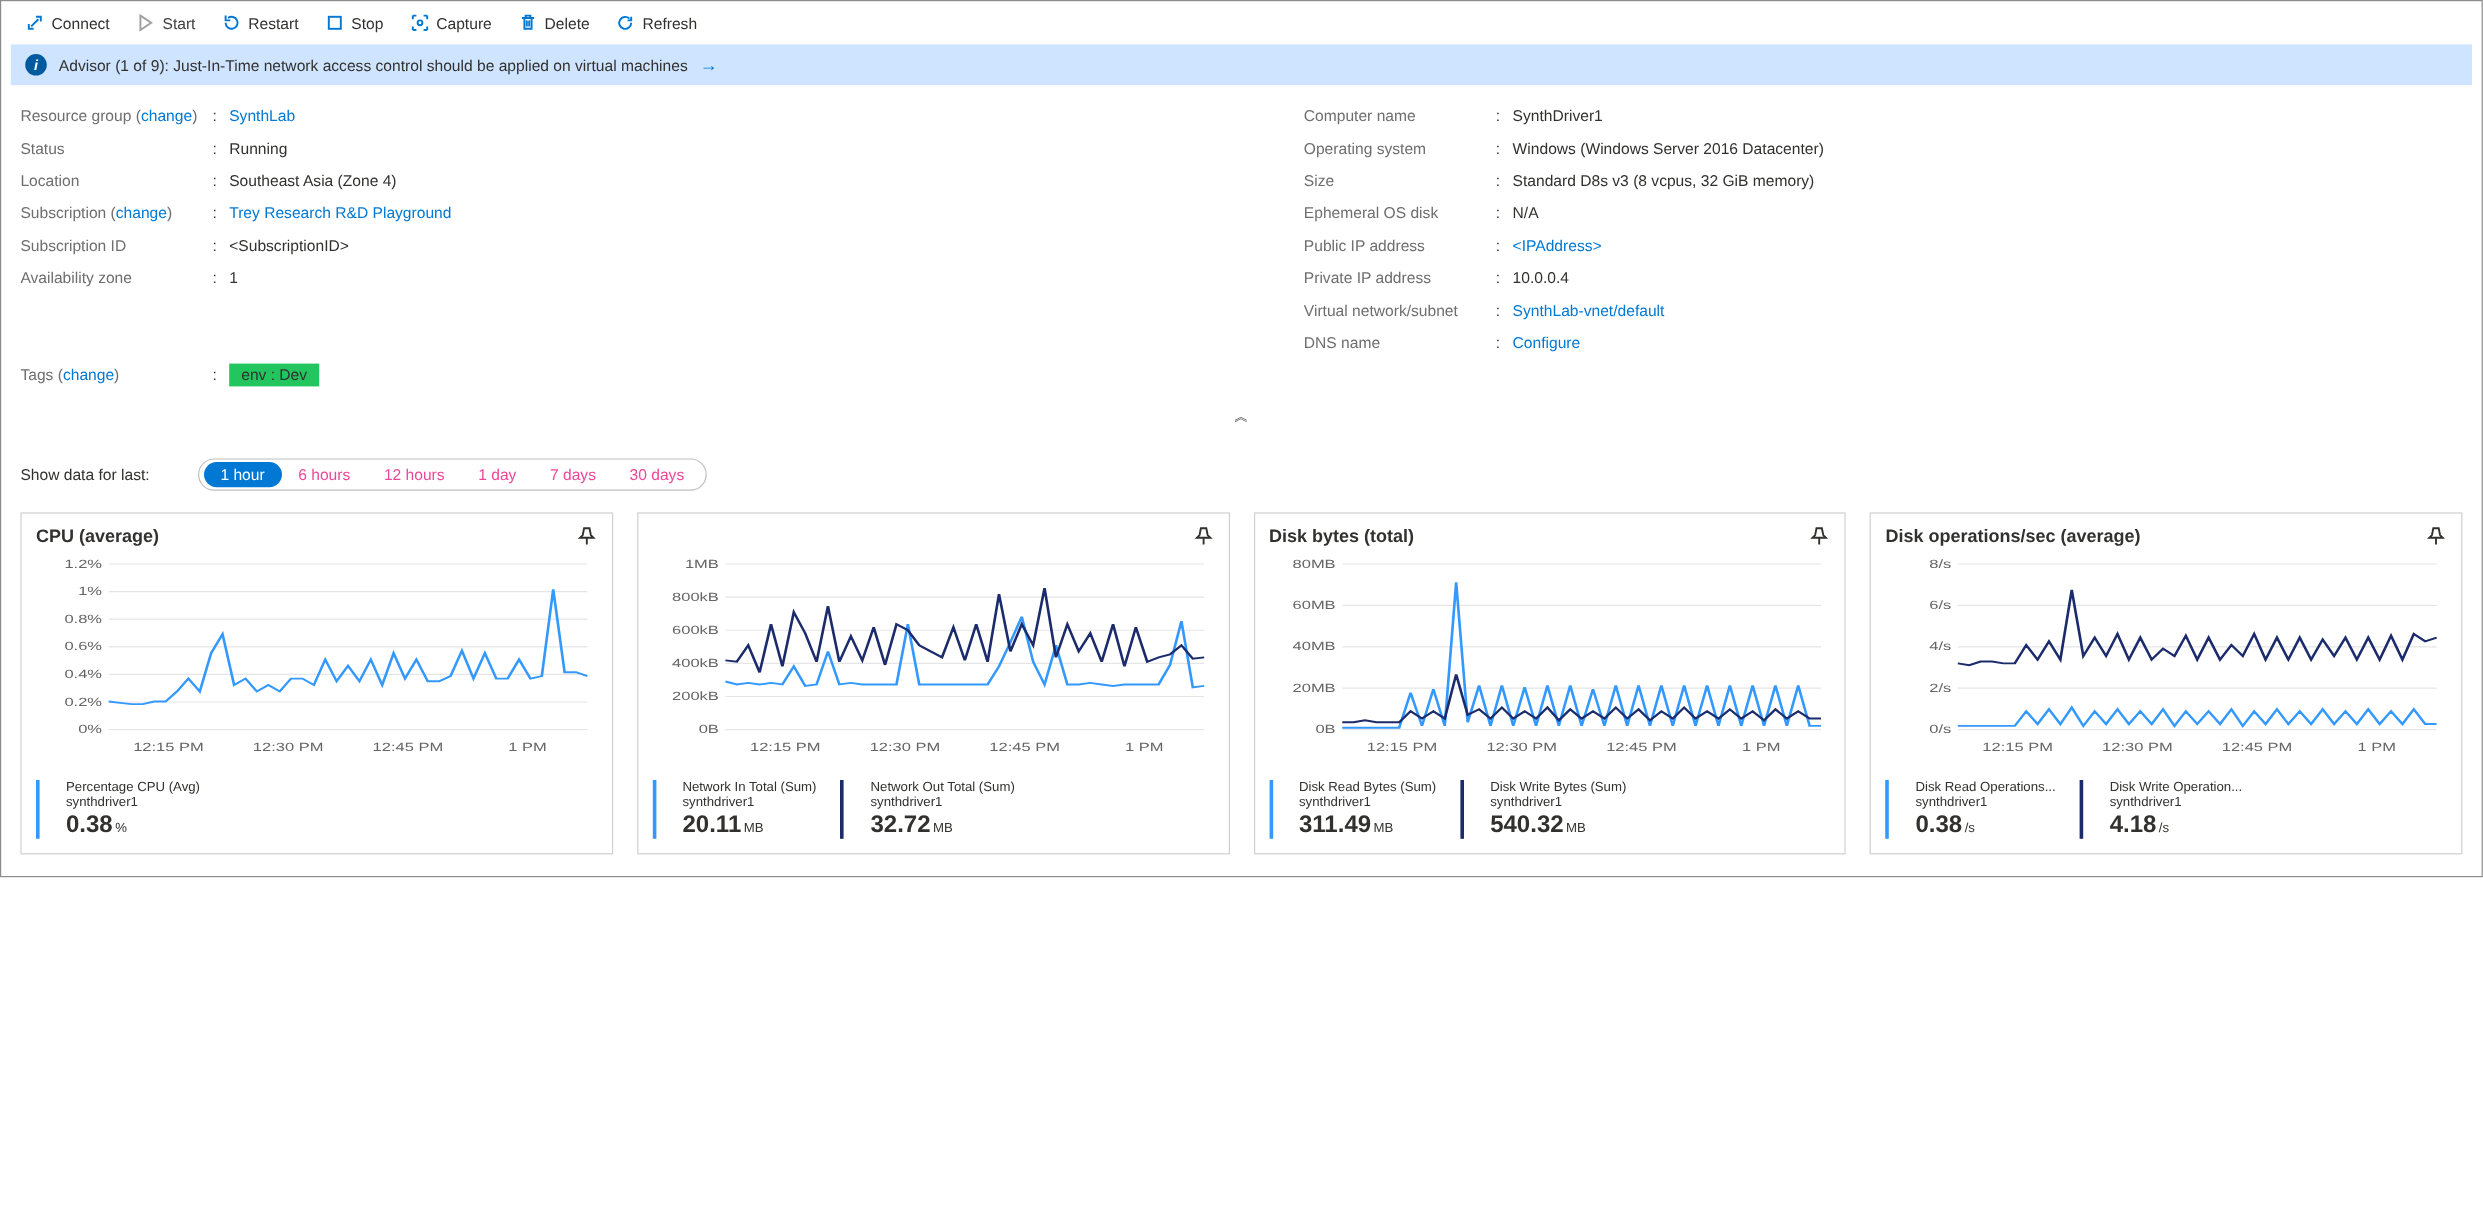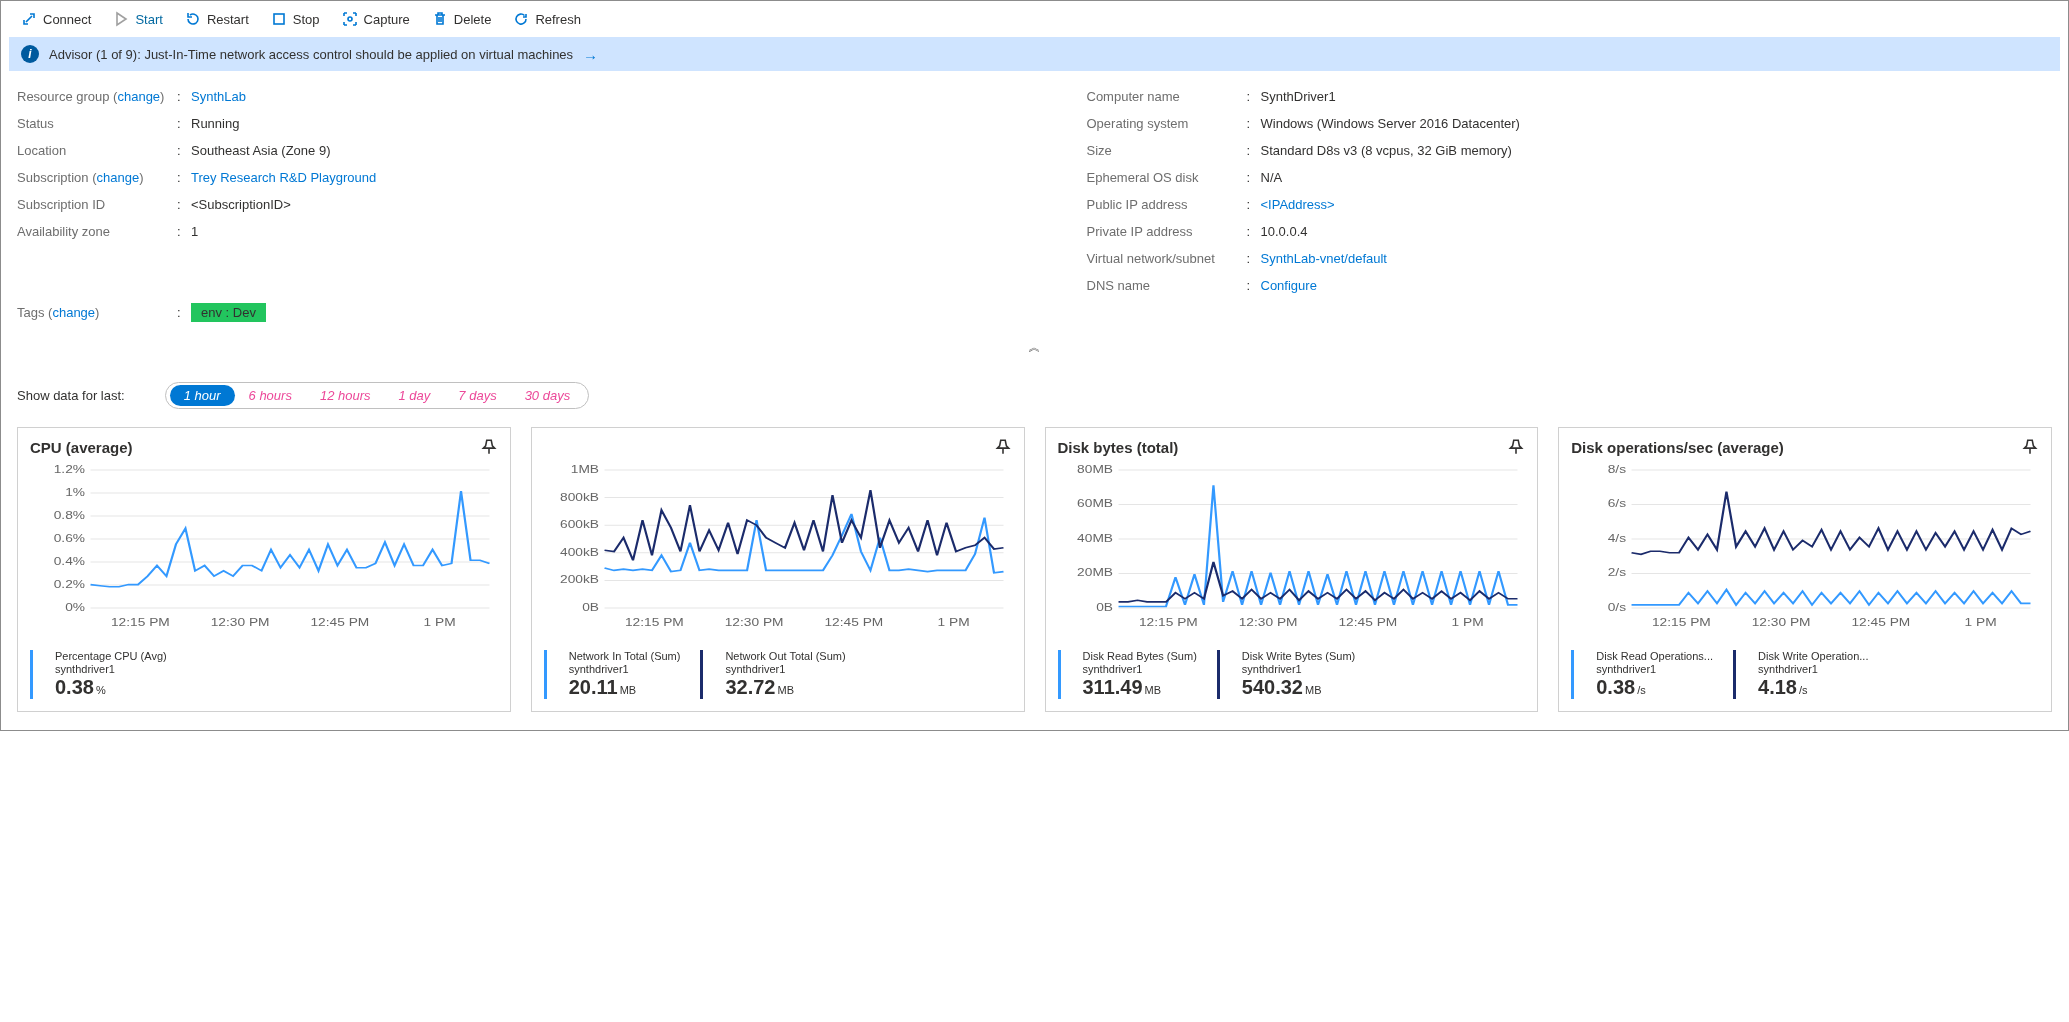--- a/index.html
+++ b/index.html
@@ -29,21 +29,21 @@
     display:flex;
     align-items:center;
     padding:6px 10px;
     gap:2px;
   }
   .tbtn{
     display:flex;align-items:center;gap:6px;
     padding:4px 10px;border:none;background:transparent;
     font-size:13px;color:#323130;cursor:pointer;
   }
-  .tbtn.disabled{color:#0369a1;cursor:default;}
+  .tbtn.disabled{color:#404040;cursor:default;}
   .ticon{width:16px;height:16px;display:inline-flex;align-items:center;justify-content:center;color:var(--blue);}
   .tbtn.disabled .ticon{color:#a0a0a0;}
   .ticon svg{width:16px;height:16px;stroke:currentColor;fill:none;stroke-width:1.6;}
 
   
   .banner{
     margin:0 8px 6px 8px;
     background:var(--banner);
     display:flex;align-items:center;gap:10px;
     padding:8px 12px;font-size:13px;
@@ -72,21 +72,20 @@
   }
 
   
   .time-row{
     padding:24px 16px 18px 16px;
     display:flex;align-items:center;gap:40px;
   }
   .time-pills{
     display:flex;align-items:center;border:1px solid #c0c0c0;border-radius:16px;
     padding:2px 4px;
-    font-style:italic;
   }
   .pill{
     padding:3px 14px;border-radius:14px;font-size:13px;cursor:pointer;color:#ec4899;
   }
   .pill.active{background:var(--blue);color:#fff;}
 
   
   .cards{
     display:flex;gap:20px;padding:0 16px 18px 16px;flex-wrap:nowrap;
   }
@@ -188,21 +187,21 @@
         <span class="val"><a class="link">SynthLab</a></span>
       </div>
       <div class="row">
         <span class="lbl">Status</span>
         <span class="colon">:</span>
         <span class="val">Running</span>
       </div>
       <div class="row">
         <span class="lbl">Location</span>
         <span class="colon">:</span>
-        <span class="val">Southeast Asia (Zone 9)</span>
+        <span class="val">Southeast Asia (Zone 4)</span>
       </div>
       <div class="row">
         <span class="lbl">Subscription (<a class="link">change</a>)</span>
         <span class="colon">:</span>
         <span class="val"><a class="link">Trey Research R&amp;D Playground</a></span>
       </div>
       <div class="row">
         <span class="lbl">Subscription ID</span>
         <span class="colon">:</span>
         <span class="val">&lt;SubscriptionID&gt;</span>

